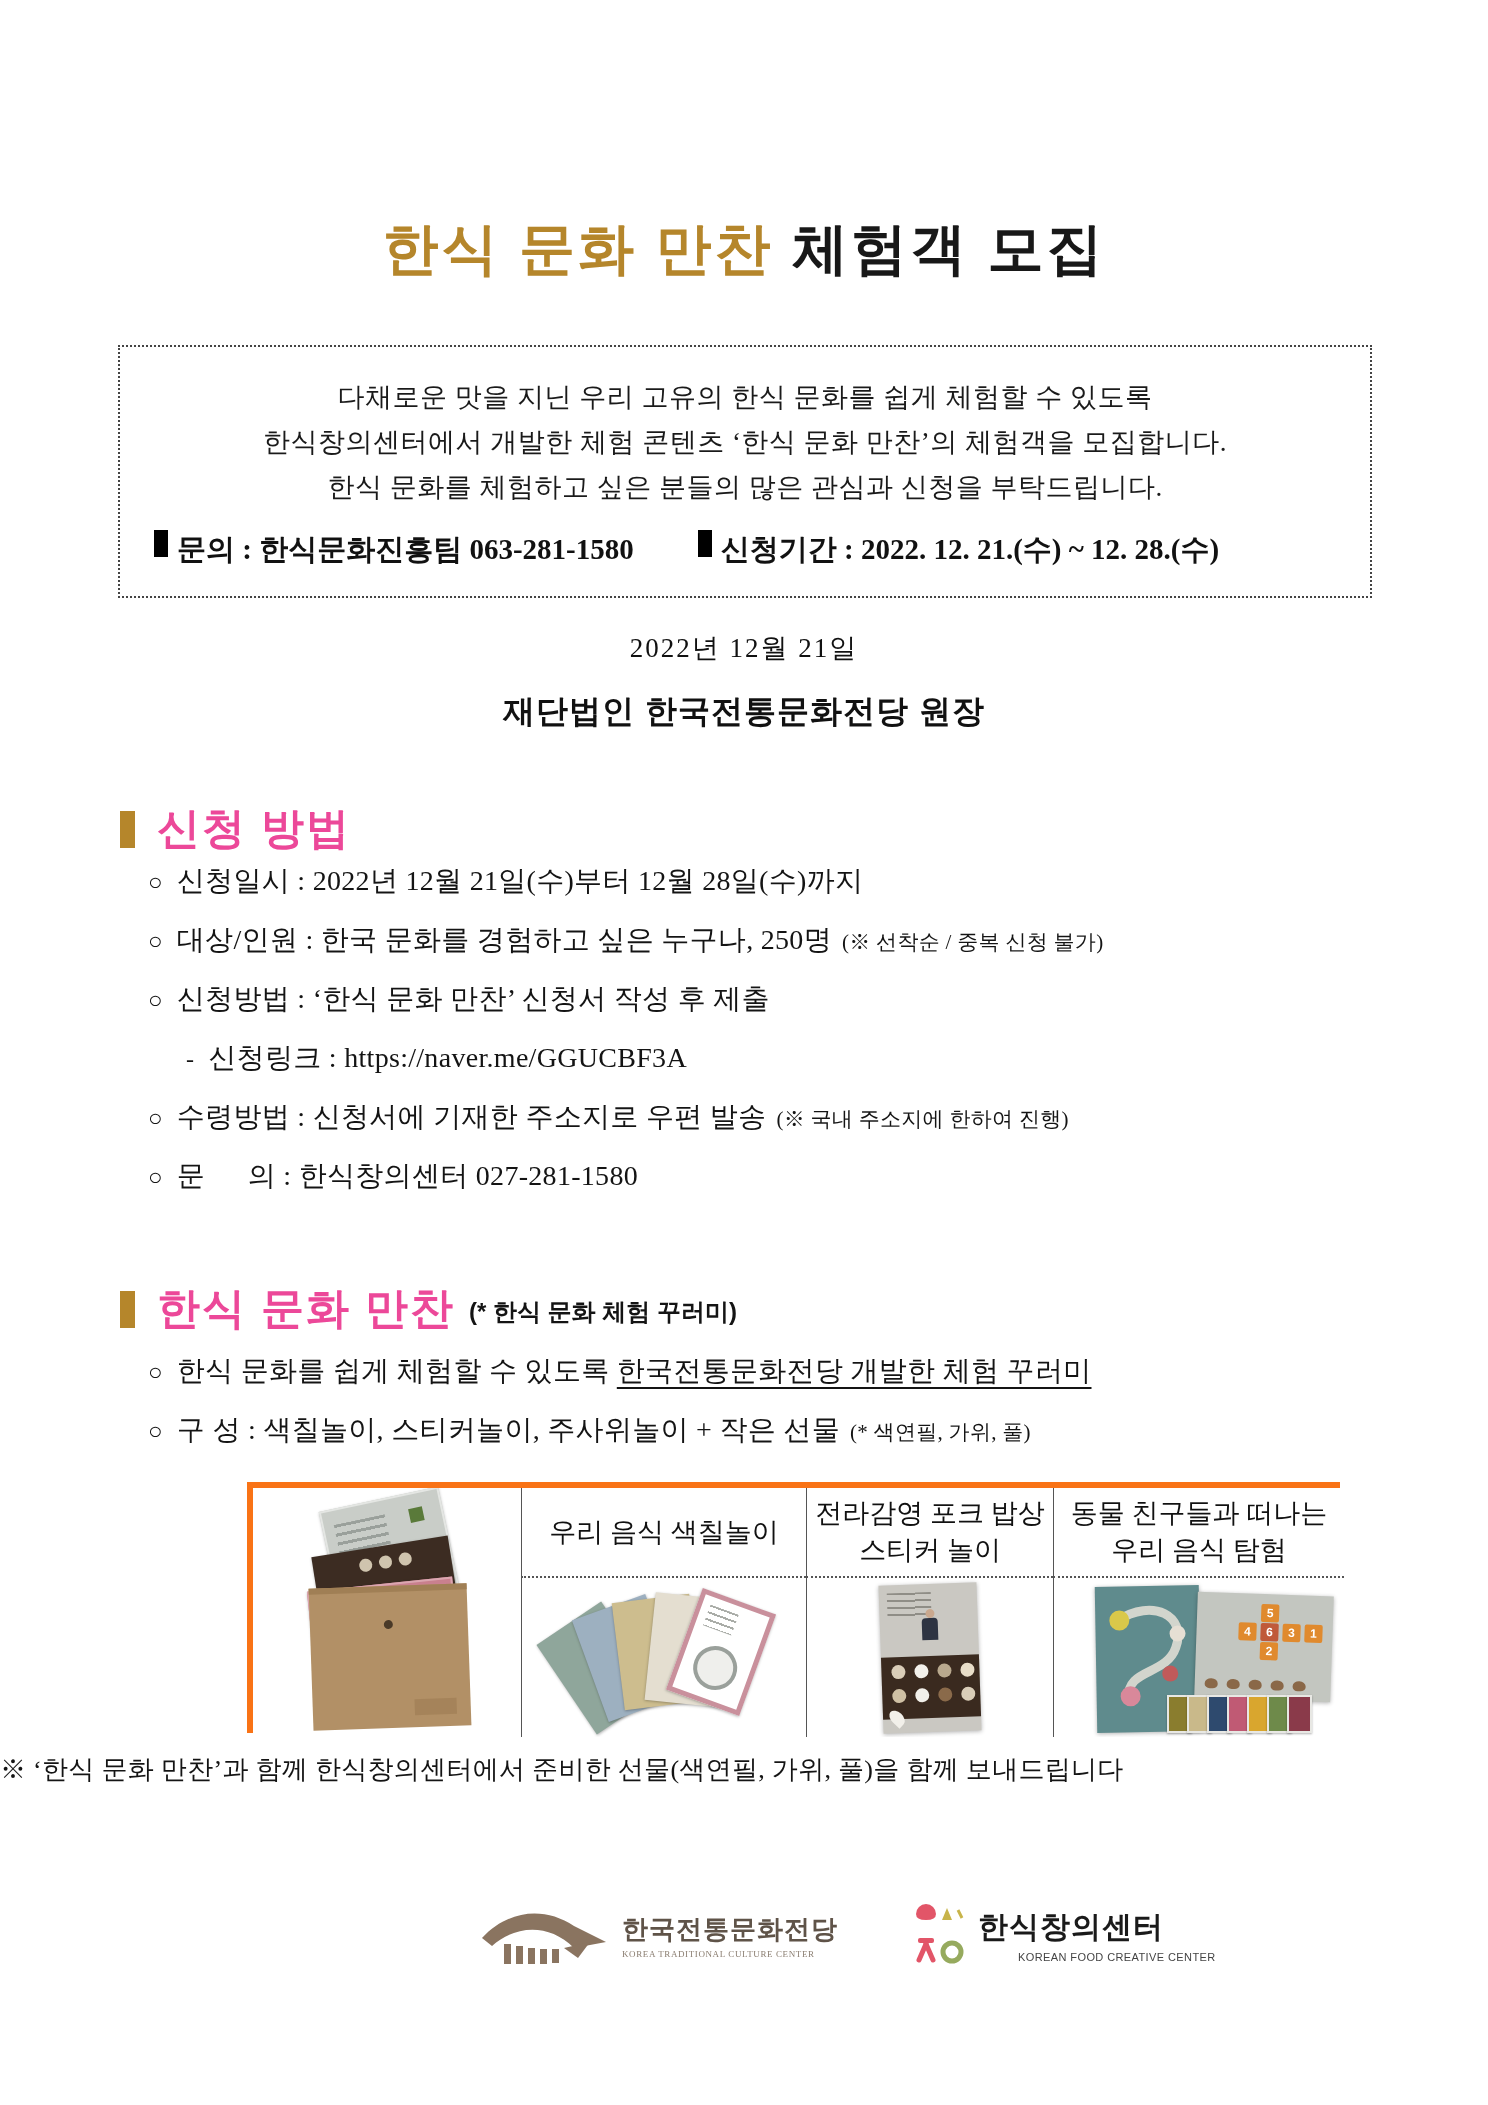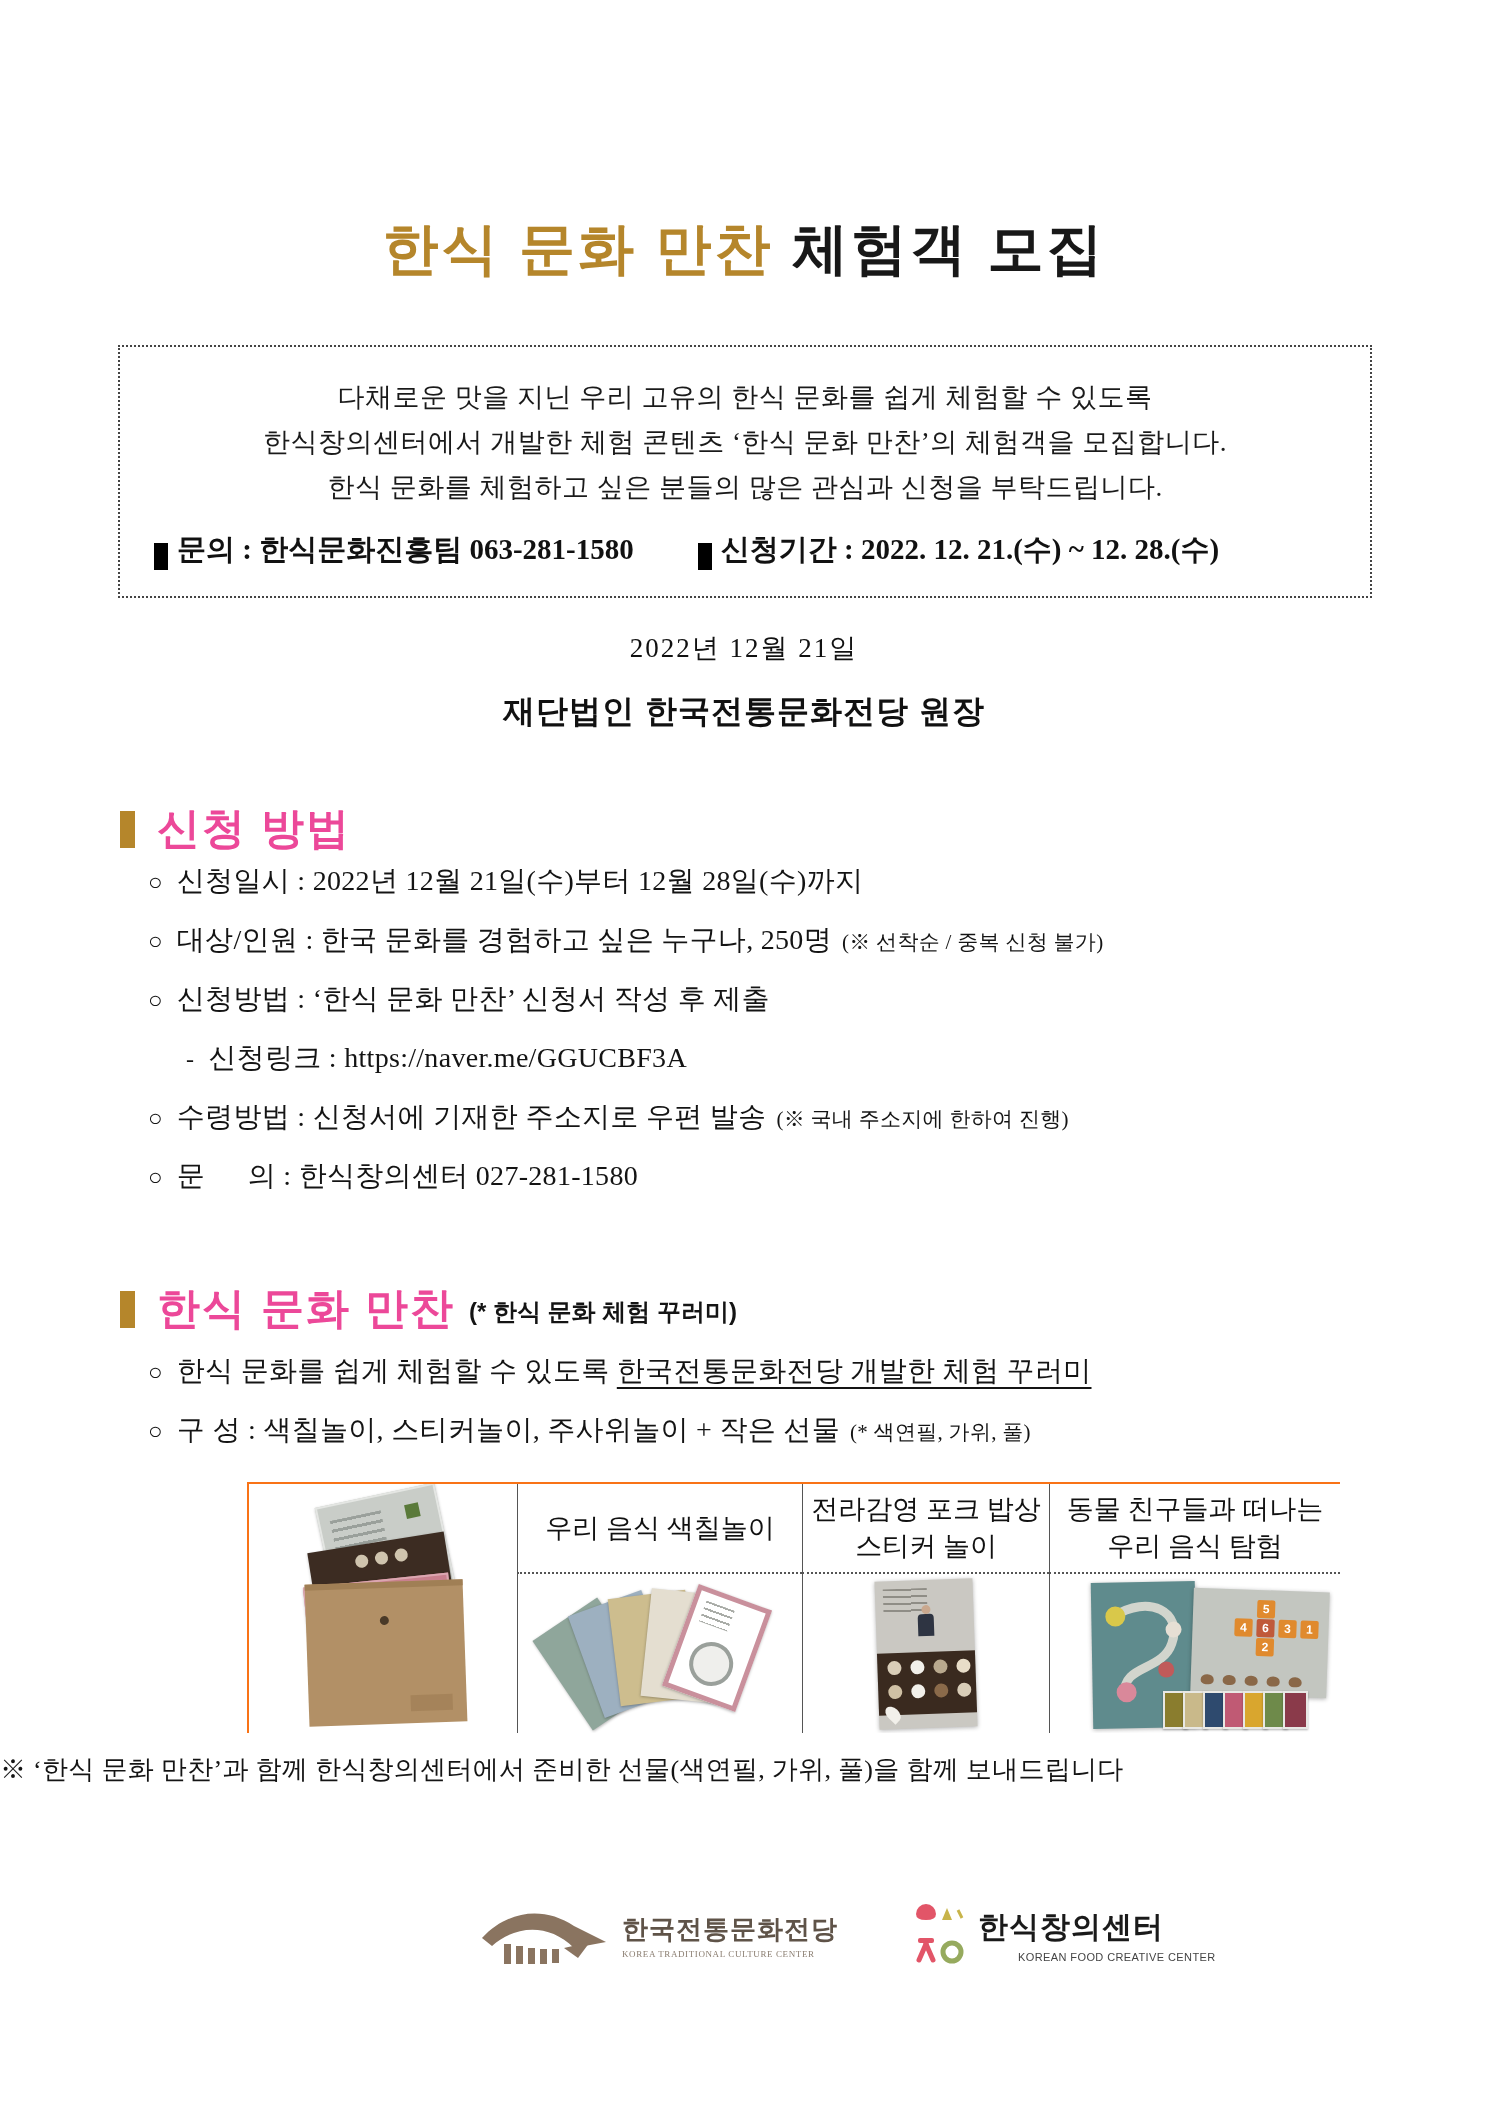--- a/index.html
+++ b/index.html
@@ -33,21 +33,21 @@
   }
   .intro-line {
     text-align:center; font-size:27px; line-height:45px; color:#1a1a1a;
     letter-spacing:0.5px;
   }
   .intro-contact {
     margin-top:20px; padding-left:34px;
     display:flex; align-items:center; gap:64px;
     font-weight:bold; font-size:29px; white-space:pre;
   }
-  .contact-seg { display:flex; align-items:flex-end; }
+  .contact-seg { display:flex; align-items:flex-start; }
   .black-bar {
     display:inline-block; width:14px; height:27px; background:#000;
     margin-right:9px; flex:0 0 auto;
   }
 
   .date-line {
     position:absolute; left:0; top:630px; width:100%;
     text-align:center; font-size:27px; letter-spacing:2px;
   }
   .signature-line {
@@ -81,21 +81,21 @@
   .item .bullet { margin-right:14px; font-size:24px; }
   .item.sub-item { padding-left:38px; }
   .item .note { font-size:21px; margin-left:10px; }
   .item .underlined { text-decoration:underline; text-underline-offset:7px; }
 
   .package-table {
     position:absolute; left:247px; top:1482px; width:1093px; height:251px;
     display:grid;
     grid-template-columns:268px 285px 247px 291px;
     grid-template-rows:88px 161px;
-    border:2px solid #f97316; background:#86efac;
+    border:6px solid #f97316; background:#86efac;
   }
   .pt-cell { border-left:1px solid #555; position:relative; overflow:hidden; background:#fff; }
   .pt-cell.first { border-left:none; grid-row:1/3; }
   .pt-head {
     display:flex; align-items:center; justify-content:center;
     font-size:27px; line-height:37px; text-align:center; white-space:pre-line;
   }
   .pt-photo { border-top:2px dotted #555; }
 
   

